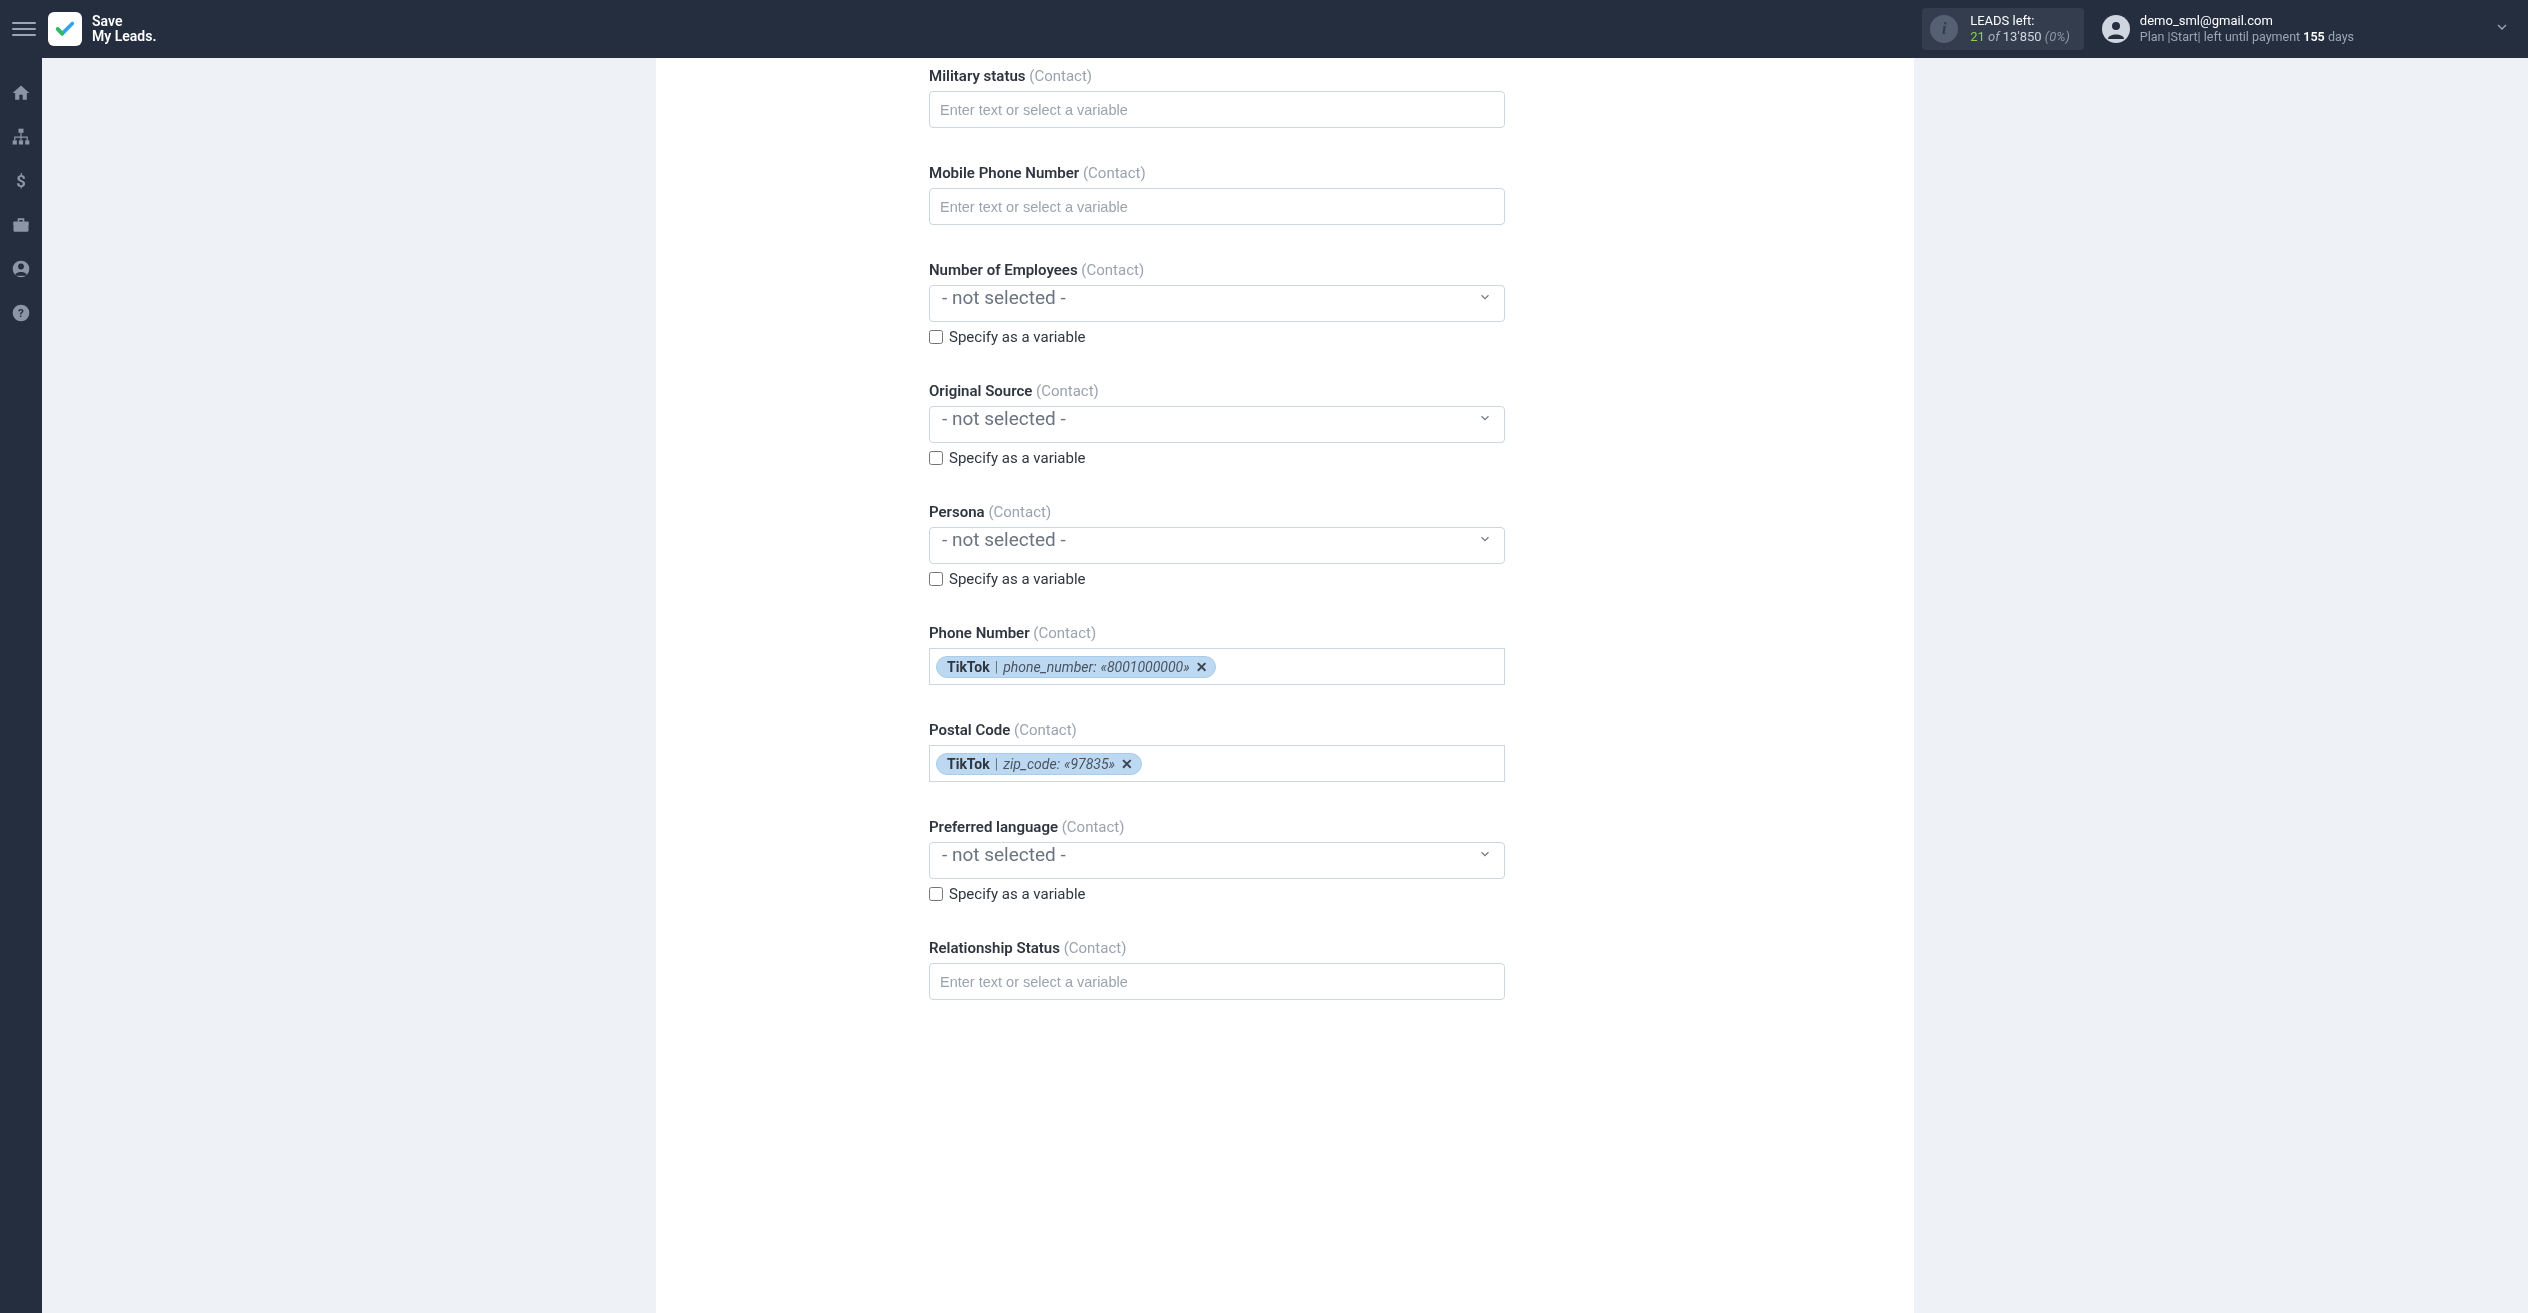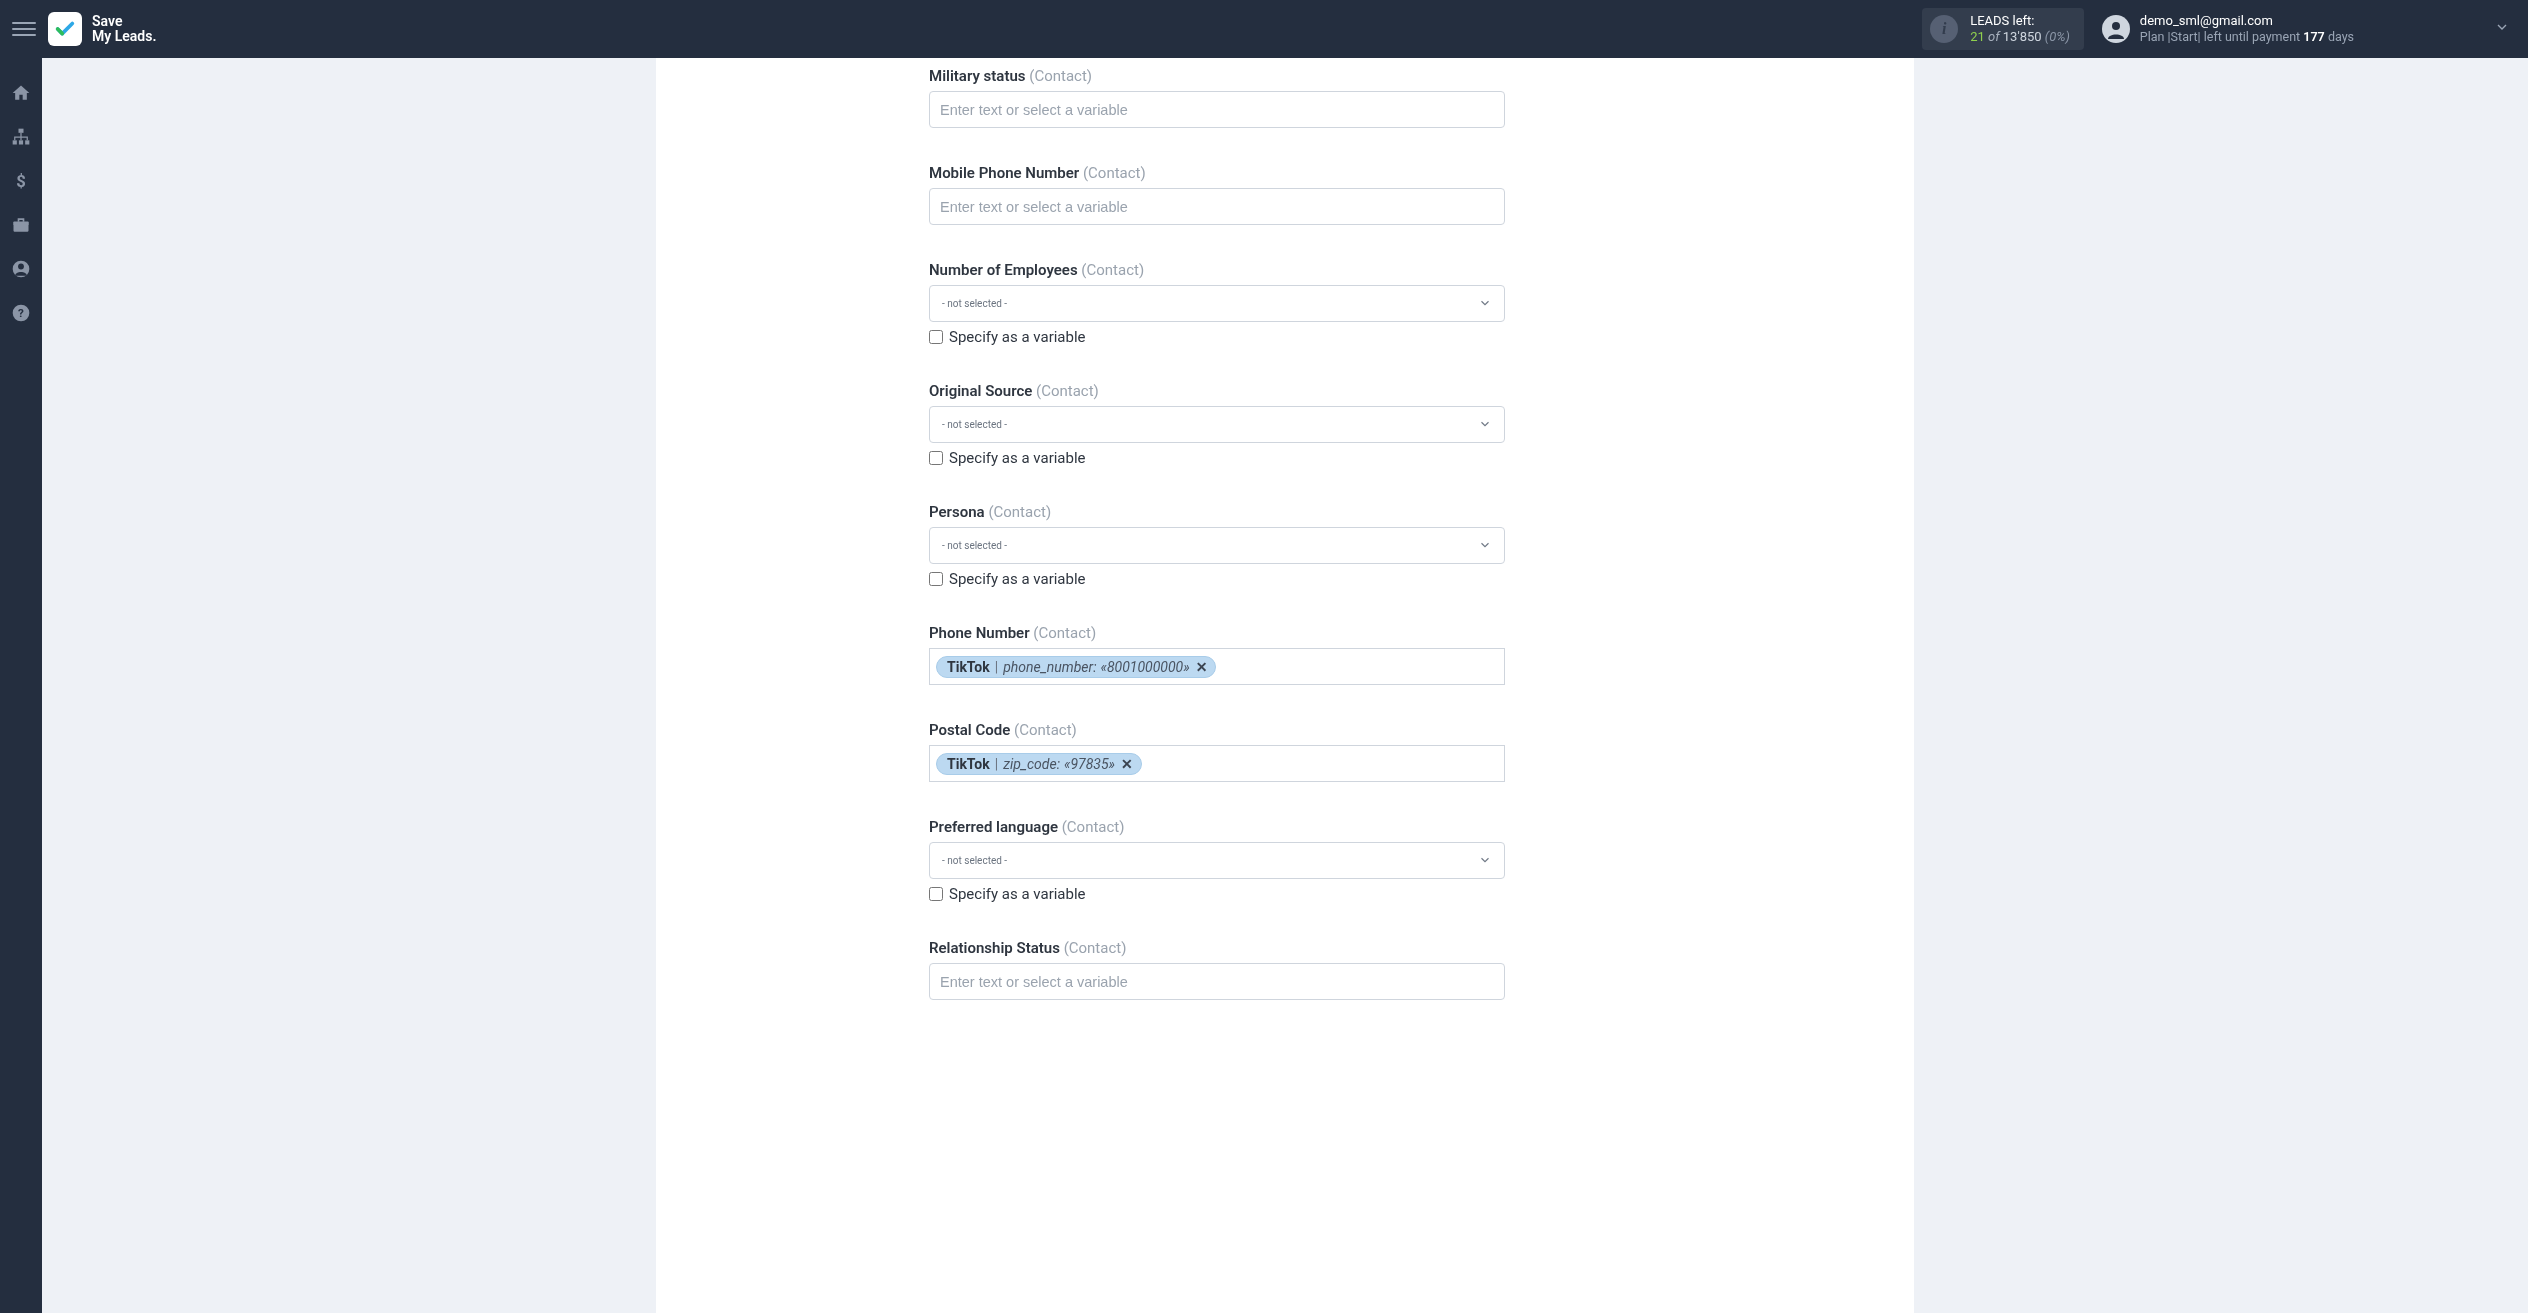--- a/index.html
+++ b/index.html
@@ -33,21 +33,21 @@
   .form { width: 576px; margin-left: 257px; }
   
   .field { margin-bottom: 4px; }
   .field-label { font-size: 15px; color: #333; margin-bottom: 6px; margin-top: 36px; }
   .field-label .main { font-weight: 600; color: #2f3640; }
   .field-label .hint { color: #9aa3ae; font-weight: 400; }
   
   .text-input { width: 100%; height: 37px; border: 1px solid #cfd5dd; border-radius: 4px; padding: 0 10px; font-size: 14.5px; color: #333; background: #fff; }
   .text-input::placeholder { color: #9aa3ae; }
   
-  .select-box { width: 100%; height: 37px; border: 1px solid #cfd5dd; border-radius: 4px; padding: 0 12px; font-size: 10px; color: #6b7480; background: #fff; display: flex; align-items: center; justify-content: space-between; cursor: pointer; }
+  .select-box { width: 100%; height: 37px; border: 1px solid #cfd5dd; border-radius: 4px; padding: 0 12px; font-size: 19px; color: #6b7480; background: #fff; display: flex; align-items: flex-start; justify-content: space-between; cursor: pointer; }
   .select-box .sel-chevron { color: #707986; }
   
   .checkbox-row { display: flex; align-items: center; gap: 6px; margin-top: 6px; font-size: 15px; color: #2f3640; }
   .checkbox-row input { width: 14px; height: 14px; cursor: pointer; }
   
   .token-input { width: 100%; min-height: 37px; border: 1px solid #cfd5dd; border-radius: 0; padding: 4px 6px; display: flex; flex-wrap: wrap; gap: 4px; align-items: center; background: #fff; cursor: text; }
   .token { background: #bcd9f1; border: 1px solid #a8cce9; border-radius: 12px; padding: 2px 8px 2px 10px; font-size: 14px; color: #2f3640; display: inline-flex; align-items: center; gap: 4px; }
   .token .t-source { font-weight: 700; }
   .token .t-sep { color: #6b7480; margin: 0 1px; }
   .token .t-key { color: #4a5462; font-style: italic; }
@@ -95,21 +95,21 @@
           <circle cx="12" cy="12" r="12" fill="#cfd6df"></circle>
           <circle cx="12" cy="9" r="4" fill="#242e3f"></circle>
           <path d="M4 22 C4 16 20 16 20 22 Z" fill="#242e3f"></path>
         </svg>
     </div>
     <div class="user-text">
       <div>demo_sml@gmail.com</div>
       <div class="plan-line">
         <span>Plan |Start| left until payment</span>
         <span> </span>
-        <span class="days">177</span>
+        <span class="days">155</span>
         <span> </span>
         <span>days</span>
       </div>
     </div>
   </div>
   <div class="chevron" style="margin-left:140px;">
     <svg width="16" height="16" viewBox="0 0 24 24">
         <path d="M6 9 L12 15 L18 9" stroke="#9aa5b5" stroke-width="2" fill="none"></path>
       </svg>
   </div>

